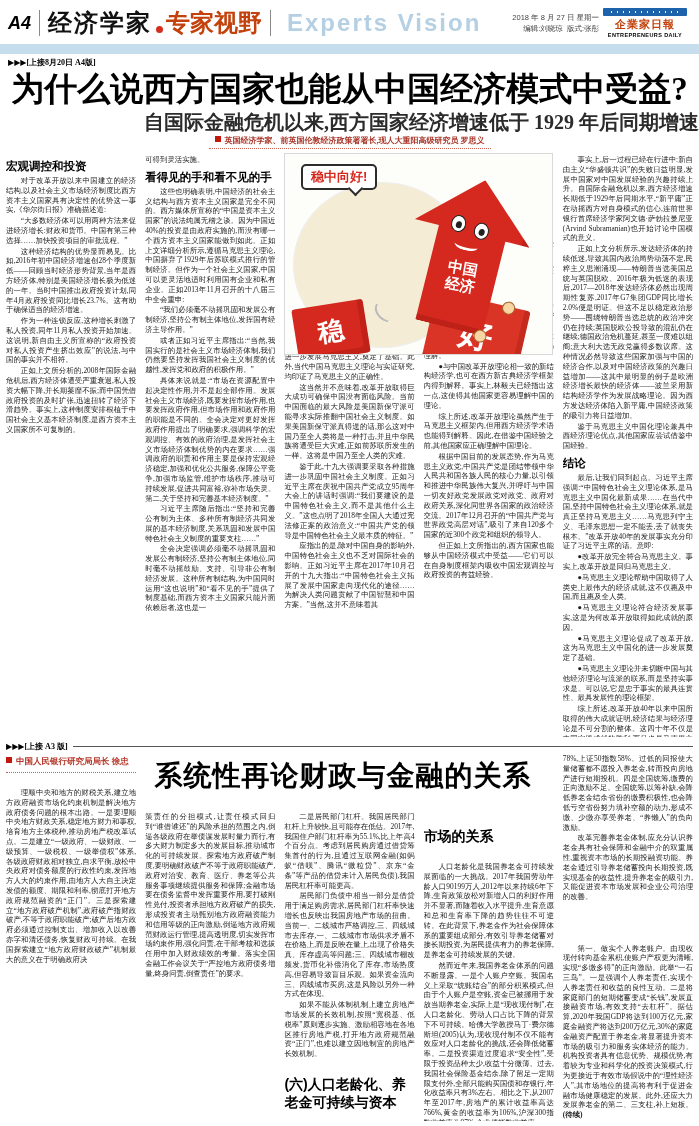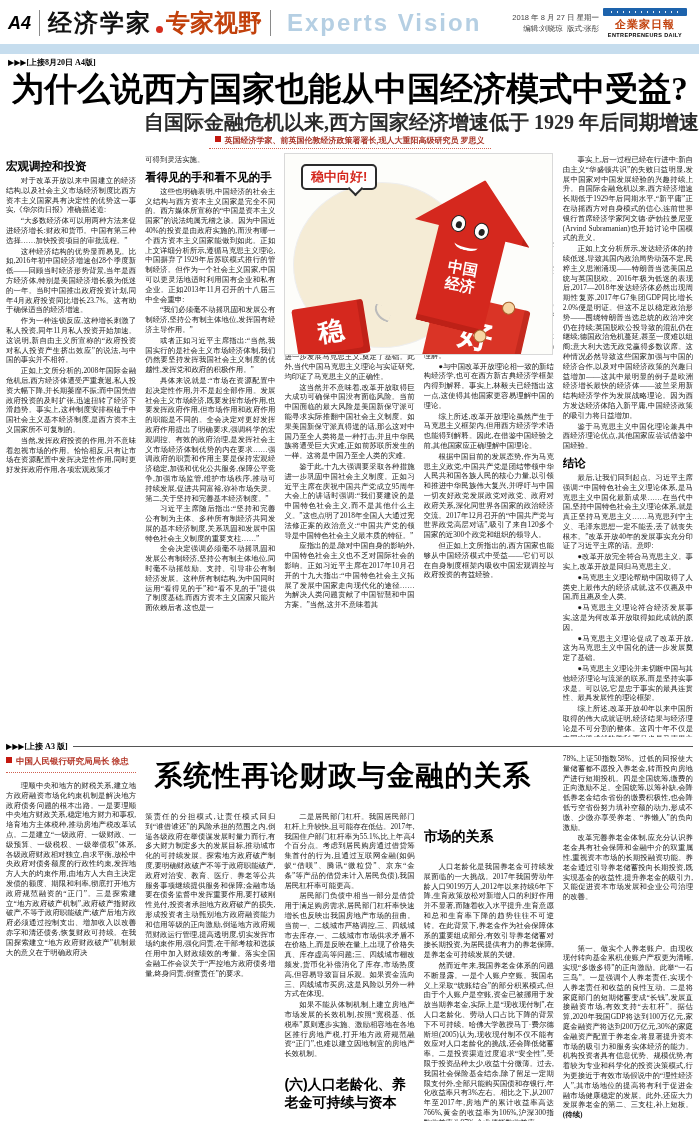--- a/index.html
+++ b/index.html
@@ -56,21 +56,21 @@
   .c-block.b1{left:10px;bottom:-4px;width:72px;height:54px;font-size:26px;transform:rotate(-9deg)}
   .c-block.b2{right:28px;bottom:-16px;width:96px;height:70px;font-size:33px;transform:rotate(13deg);background:#da3426}
   .c-lines{position:absolute;left:88px;bottom:34px;width:18px;height:14px;border-left:2px solid #bbb;border-bottom:2px solid #bbb;border-radius:0 0 0 90%;transform:rotate(20deg);z-index:1}
   
   .b-rule{display:flex;align-items:center;gap:5px;padding:4px 6px 1px 6px;height:15px}
   .b-note{font-size:8px;font-weight:700;white-space:nowrap;color:#000}
   .b-line{flex:1;border-top:1px solid #555;height:0}
   .b-wrap{display:flex;gap:9px;padding:2px 6px 3px 6px;height:372px;position:relative;overflow:hidden}
   .b-title{position:absolute;left:142px;top:7px;width:402px;text-align:center;font-size:28px;line-height:34px;font-weight:900;color:#000;z-index:2;letter-spacing:1px;font-family:"Liberation Serif",serif}
   .b-pad{padding-top:58px}
-  .b-author{color:#b5382a;font-size:8.5px;line-height:11px;font-weight:700;border-bottom:1.5px dotted #d0604f;padding:2px 0 5px 0;margin-bottom:8px}
+  .b-author{color:#b5382a;font-size:8.5px;line-height:11px;font-weight:700;border-bottom:1.5px dotted #d0604f;padding:2px 0 5px 0;margin-bottom:15px}
   .b-h{font-size:14px;font-weight:900;font-family:"Liberation Sans","DejaVu Sans",sans-serif;margin:16px 0;color:#000}
 </style>
 </head>
 <body>
 
 <div class="page">
 
   <div class="masthead">
     <span class="pageno">A4</span>
     <span class="vbar"></span>
@@ -123,32 +123,31 @@
       <div class="c-block b2">好</div>
     </div>
 
     <div class="col">
       <h3 class="colhead">宏观调控和投资</h3>
       <p>对于改革开放以来中国建立的经济结构,以及社会主义市场经济制度比西方资本主义国家具有决定性的优势这一事实,《华尔街日报》准确描述道:</p>
       <p>“大多数经济体可以用两种方法来促进经济增长:财政和货币。中国有第三种选择……加快投资项目的审批流程。”</p>
       <p>这种经济结构的优势显而易见。比如,2016年初中国经济增速创28个季度新低——回顾当时经济形势背景,当年是西方经济体,特别是美国经济增长极为低迷的一年。当时中国推出政府投资计划,同年4月政府投资同比增长23.7%。这有助于确保适当的经济增速。</p>
       <p>作为一种连锁反应,这种增长刺激了私人投资,同年11月私人投资开始加速。这说明,新自由主义所宣称的“政府投资对私人投资产生挤出效应”的说法,与中国的事实并不相符。</p>
       <p>正如上文所分析的,2008年国际金融危机后,西方经济体遭受严重衰退,私人投资大幅下降,并长期萎靡不振;而中国凭借政府投资的及时扩张,迅速扭转了经济下滑趋势。事实上,这种制度安排根植于中国社会主义基本经济制度,是西方资本主义国家所不可复制的。</p>
-      <p>当然,发挥政府投资的作用,并不意味着忽视市场的作用。恰恰相反,只有让市场在资源配置中发挥决定性作用,同时更好发挥政府作用,各项宏观政策才</p>
     </div>
 
     <div class="col">
       <p class="noind">可得到灵活实施。</p>
       <h3 class="colhead">看得见的手和看不见的手</h3>
       <p>这些也明确表明,中国经济的社会主义结构与西方资本主义国家是完全不同的。西方媒体所宣称的“中国是资本主义国家”的说法纯属无稽之谈。因为中国近40%的投资是由政府实施的,而没有哪一个西方资本主义国家能做到如此。正如上文详细分析所示,遵循马克思主义理论,中国摒弃了1929年后苏联模式推行的管制经济。但作为一个社会主义国家,中国可以更灵活地适时利用国有企业和私有企业。正如2013年11月召开的十八届三中全会重申:</p>
       <p>“我们必须毫不动摇巩固和发展公有制经济,坚持公有制主体地位,发挥国有经济主导作用。”</p>
       <p>或者正如习近平主席指出:“当然,我国实行的是社会主义市场经济体制,我们仍然要坚持发挥我国社会主义制度的优越性,发挥党和政府的积极作用。”</p>
       <p>具体来说就是:“市场在资源配置中起决定性作用,并不是起全部作用。发展社会主义市场经济,既要发挥市场作用,也要发挥政府作用,但市场作用和政府作用的职能是不同的。全会决定对更好发挥政府作用提出了明确要求,强调科学的宏观调控、有效的政府治理,是发挥社会主义市场经济体制优势的内在要求……强调政府的职责和作用主要是保持宏观经济稳定,加强和优化公共服务,保障公平竞争,加强市场监管,维护市场秩序,推动可持续发展,促进共同富裕,弥补市场失灵。第二,关于坚持和完善基本经济制度。”</p>
       <p>习近平主席随后指出:“坚持和完善公有制为主体、多种所有制经济共同发展的基本经济制度,关系巩固和发展中国特色社会主义制度的重要支柱……”</p>
-      <p>全会决定强调必须毫不动摇巩固和发展公有制经济,坚持公有制主体地位,同时毫不动摇鼓励、支持、引导非公有制经济发展。这种所有制结构,为中国同时运用“看得见的手”和“看不见的手”提供了制度基础,而西方资本主义国家只能片面依赖后者,这也是一</p>
+      <p>全会决定强调必须毫不动摇巩固和发展公有制经济,坚持公有制主体地位,同时毫不动摇鼓励、支持、引导非公有制经济发展。这种所有制结构,为中国同时运用“这也说明”和“看不见的手”提供了制度基础,而西方资本主义国家只能片面依赖后者,这也是一</p>
     </div>
 
     <div class="col c3off">
       <p class="noind">个负面例子。</p>
       <h3 class="colhead">国际影响</h3>
       <p>现在可以清楚地知道改革开放以来当代中国马克思主义取得胜利的原因。中国建立的社会主义市场经济,仅是过去五个世纪存在的第三种主要经济模式,前两者是资本主义经济和1929年后苏联建立的管制经济。中国的这一经济制度并非为推翻马克思主义,而是为佐证马克思主义。回归马克思主义为十九大强调的进一步发展马克思主义,奠定了基础。此外,当代中国马克思主义理论与实证研究,均印证了马克思主义的正确性。</p>
       <p>这当然并不意味着,改革开放取得巨大成功可确保中国没有面临风险。当前中国面临的最大风险是美国新保守派可能寻求实际推翻中国社会主义制度。如果美国新保守派真得逞的话,那么这对中国乃至全人类将是一种打击,并且中华民族将遭受巨大灾难,正如前苏联所发生的一样。这将是中国乃至全人类的灾难。</p>
       <p>鉴于此,十九大强调要采取各种措施进一步巩固中国社会主义制度。正如习近平主席在庆祝中国共产党成立95周年大会上的讲话时强调:“我们要建设的是中国特色社会主义,而不是其他什么主义。”这也点明了2018年全国人大通过宪法修正案的政治意义:“中国共产党的领导是中国特色社会主义最本质的特征。”</p>
       <p>应指出的是,除对中国自身的影响外,中国特色社会主义也不乏对国际社会的影响。正如习近平主席在2017年10月召开的十九大指出:“中国特色社会主义拓展了发展中国家走向现代化的途径……为解决人类问题贡献了中国智慧和中国方案。”当然,这并不意味着其</p>
     </div>

